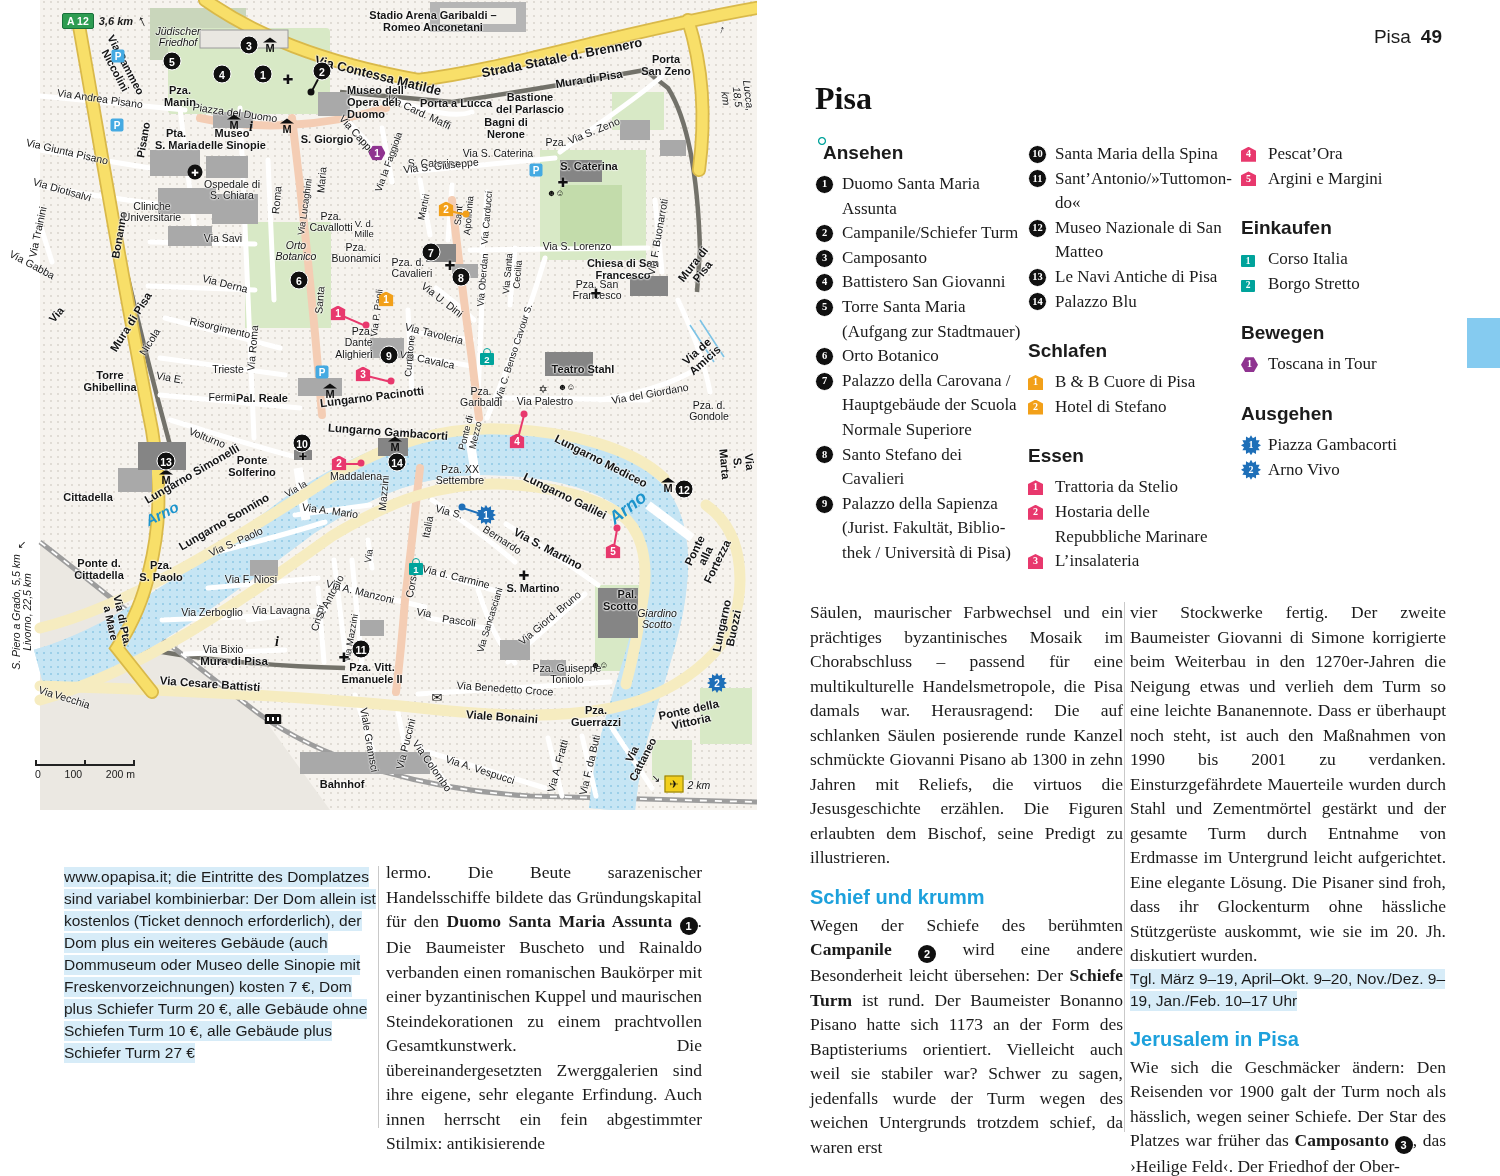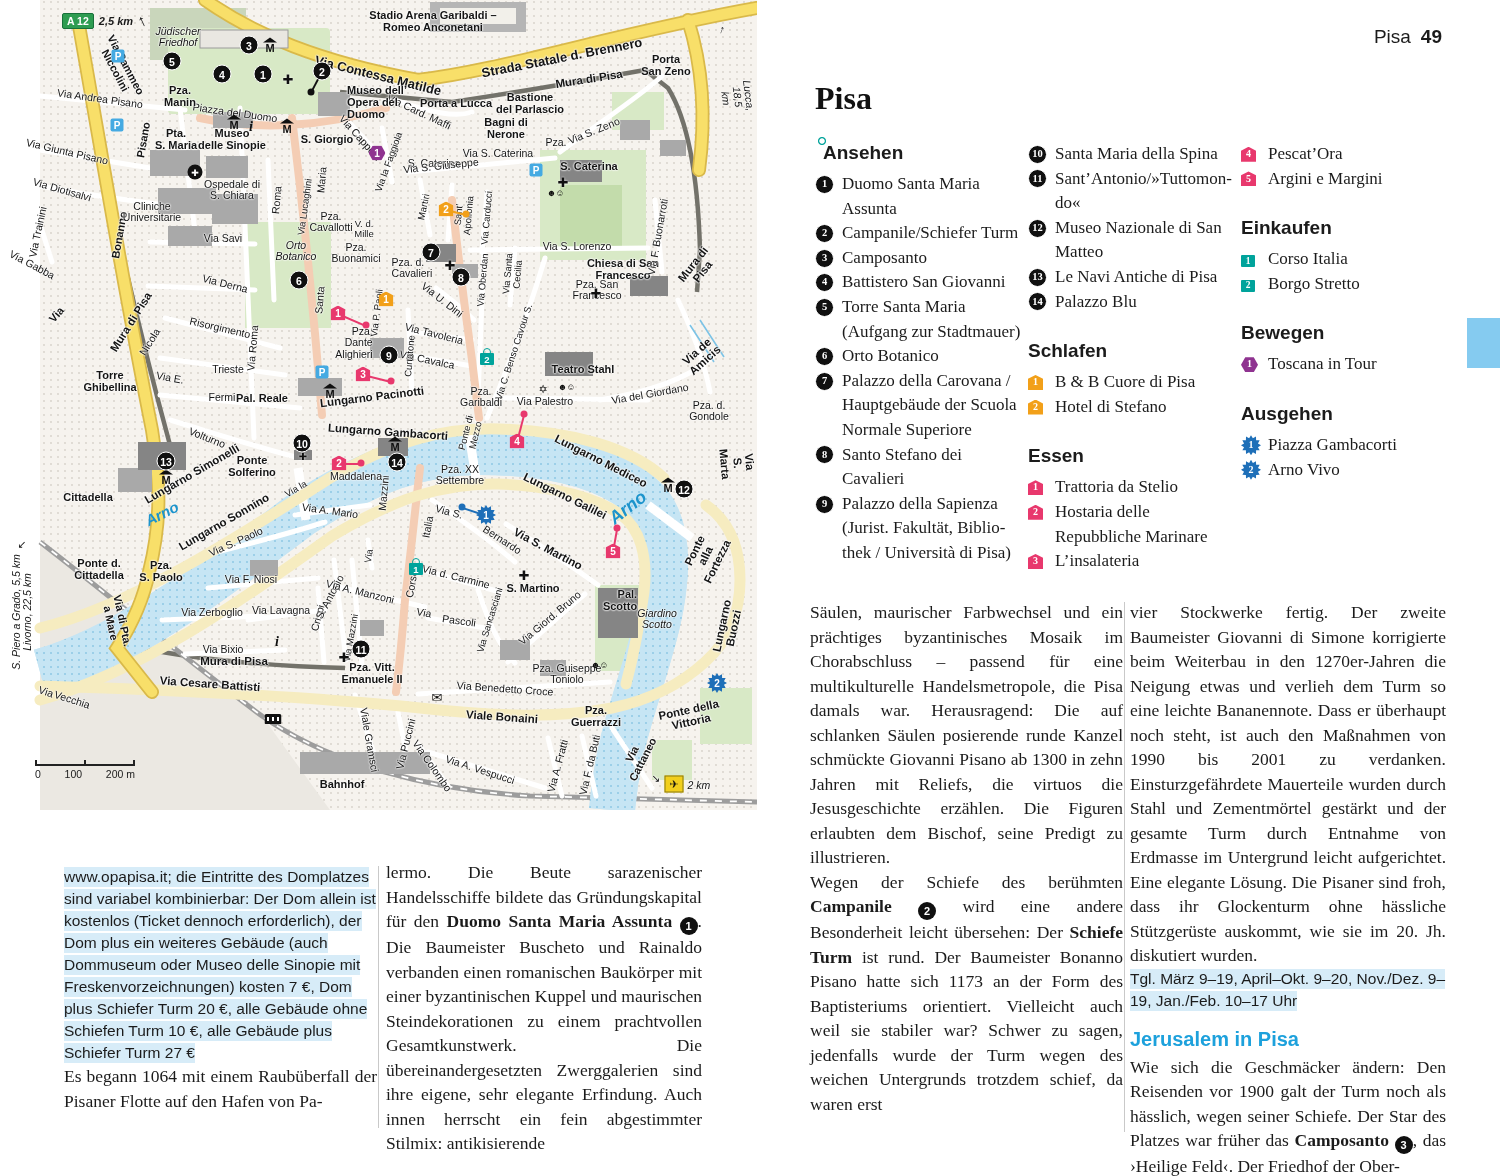--- a/index.html
+++ b/index.html
@@ -513,21 +513,21 @@
         <div class="micon ico-masks" style="left: 599px; top: 665px;">☻☺</div>
         <div class="micon ico-star" style="left: 543px; top: 389px;">✡</div>
         <div class="micon ico-i" style="left: 251px; top: 127px;">i</div>
         <div class="micon ico-i" style="left: 277px; top: 642px;">i</div>
         <div class="micon ico-train" style="left: 273px; top: 719px;"></div>
         <div class="micon ico-mail" style="left: 437px; top: 697px;">✉</div>
         <div class="micon ico-plane" style="left: 674px; top: 784px;">✈</div>
       </div>
     <div class="a12">
       <span class="badge">A 12</span>
-      <span class="km">2,5 km</span>
+      <span class="km">3,6 km</span>
       <span style="transform:rotate(-25deg);font-weight:bold;">↑</span>
     </div>
     <div class="scalebar">
       <div class="bar">
           <i style="left:0"></i>
           <i style="left:49px"></i>
           <i style="left:98px"></i>
         </div>
       <div class="labs" id="scale-labs">
           <span>0</span>
@@ -734,28 +734,28 @@
               <div class="mk mk-blue">2</div>
             </div>
             <div>Arno Vivo</div>
           </div>
         </div>
       </div>
     </div>
 
   <div class="col colA">
     <div class="hl"><span>www.opapisa.it; die Eintritte des Domplatzes sind variabel kombinierbar: Der Dom allein ist kostenlos (Ticket dennoch erforderlich), der Dom plus ein weiteres Gebäude (auch Dommuseum oder Museo delle Sinopie mit Freskenvorzeichnungen) kosten 7 €, Dom plus Schiefer Turm 20 €, alle Gebäude ohne Schiefen Turm 10 €, alle Gebäude plus Schiefer Turm 27 €</span></div>
-    <div>Es begann 1064 mit einem Raubüberfall der Pisaner Flotte auf den Hafen von Pa-</div>
   </div>
   <div class="vrule r1"></div>
   <div class="col colB">
     <div><span>lermo. Die Beute sarazenischer Handelsschiffe bildete das Gründungskapital für den </span><span class="bld">Duomo Santa Maria Assunta</span><span class="bld"> </span><span class="inline-mk">1</span><span>. Die Baumeister Buscheto und Rainaldo verbanden einen romanischen Baukörper mit einer byzantinischen Kuppel und maurischen Steindekorationen zu einem prachtvollen Gesamtkunstwerk. Die übereinandergesetzten Zwerggalerien sind ihre eigene, sehr elegante Erfindung. Auch innen herrscht ein fein abgestimmter Stilmix: antikisierende</span></div>
   </div>
   <div class="col colC">
     <div>Säulen, maurischer Farbwechsel und ein prächtiges byzantinisches Mosaik im Chorabschluss – passend für eine multikulturelle Handelsmetropole, die Pisa damals war. Herausragend: Die auf schlanken Säulen posierende runde Kanzel schmückte Giovanni Pisano ab 1300 in zehn Jahren mit Reliefs, die virtuos die Jesusgeschichte erzählen. Die Figuren erlaubten dem Bischof, seine Predigt zu illustrieren.</div>
+    <div class="chead">Schief und krumm</div>
     <div><span>Wegen der Schiefe des berühmten </span><span class="bld">Campanile</span><span class="bld"> </span><span class="inline-mk">2</span><span> wird eine andere Besonderheit leicht übersehen: Der </span><span class="bld">Schiefe Turm</span><span> ist rund. Der Baumeister Bonanno Pisano hatte sich 1173 an der Form des Baptisteriums orientiert. Vielleicht auch weil sie stabiler war? Schwer zu sagen, jedenfalls wurde der Turm wegen des weichen Untergrunds trotzdem schief, da waren erst</span></div>
   </div>
   <div class="vrule r2"></div>
   <div class="col colD">
     <div>vier Stockwerke fertig. Der zweite Baumeister Giovanni di Simone korrigierte beim Weiterbau in den 1270er-Jahren die Neigung etwas und verlieh dem Turm so eine leichte Bananennote. Dass er überhaupt noch steht, ist auch den Maßnahmen von 1990 bis 2001 zu verdanken. Einsturzgefährdete Mauerteile wurden durch Stahl und Zementmörtel gestärkt und der gesamte Turm durch Entnahme von Erdmasse im Untergrund leicht aufgerichtet. Eine elegante Lösung. Die Pisaner sind froh, dass ihr Glockenturm ohne hässliche Stützgerüste auskommt, wie sie im 20. Jh. diskutiert wurden.</div>
     <div class="hl"><span>Tgl. März 9–19, April–Okt. 9–20, Nov./Dez. 9–19, Jan./Feb. 10–17 Uhr</span></div>
     <div class="chead">Jerusalem in Pisa</div>
     <div><span>Wie sich die Geschmäcker ändern: Den Reisenden vor 1900 galt der Turm noch als hässlich, wegen seiner Schiefe. Der Star des Platzes war früher das </span><span class="bld">Camposanto</span><span class="bld"> </span><span class="inline-mk">3</span><span>, das ›Heilige Feld‹. Der Friedhof der Ober-</span></div>
   </div>
 

